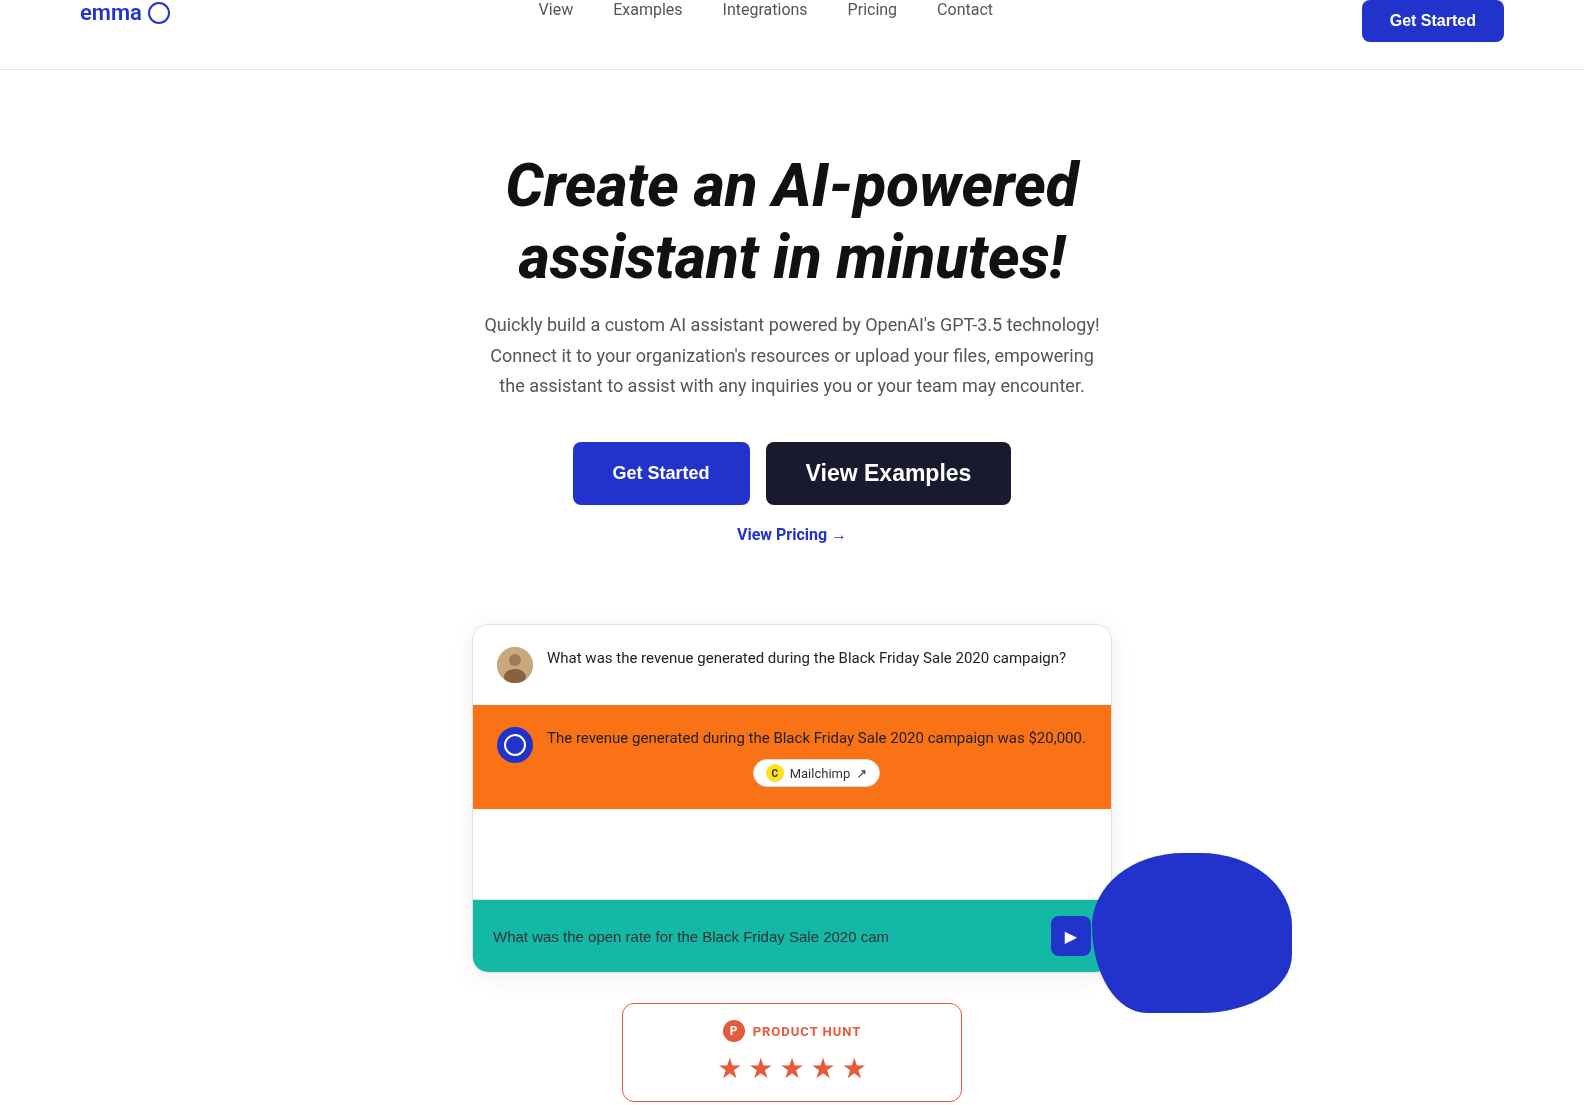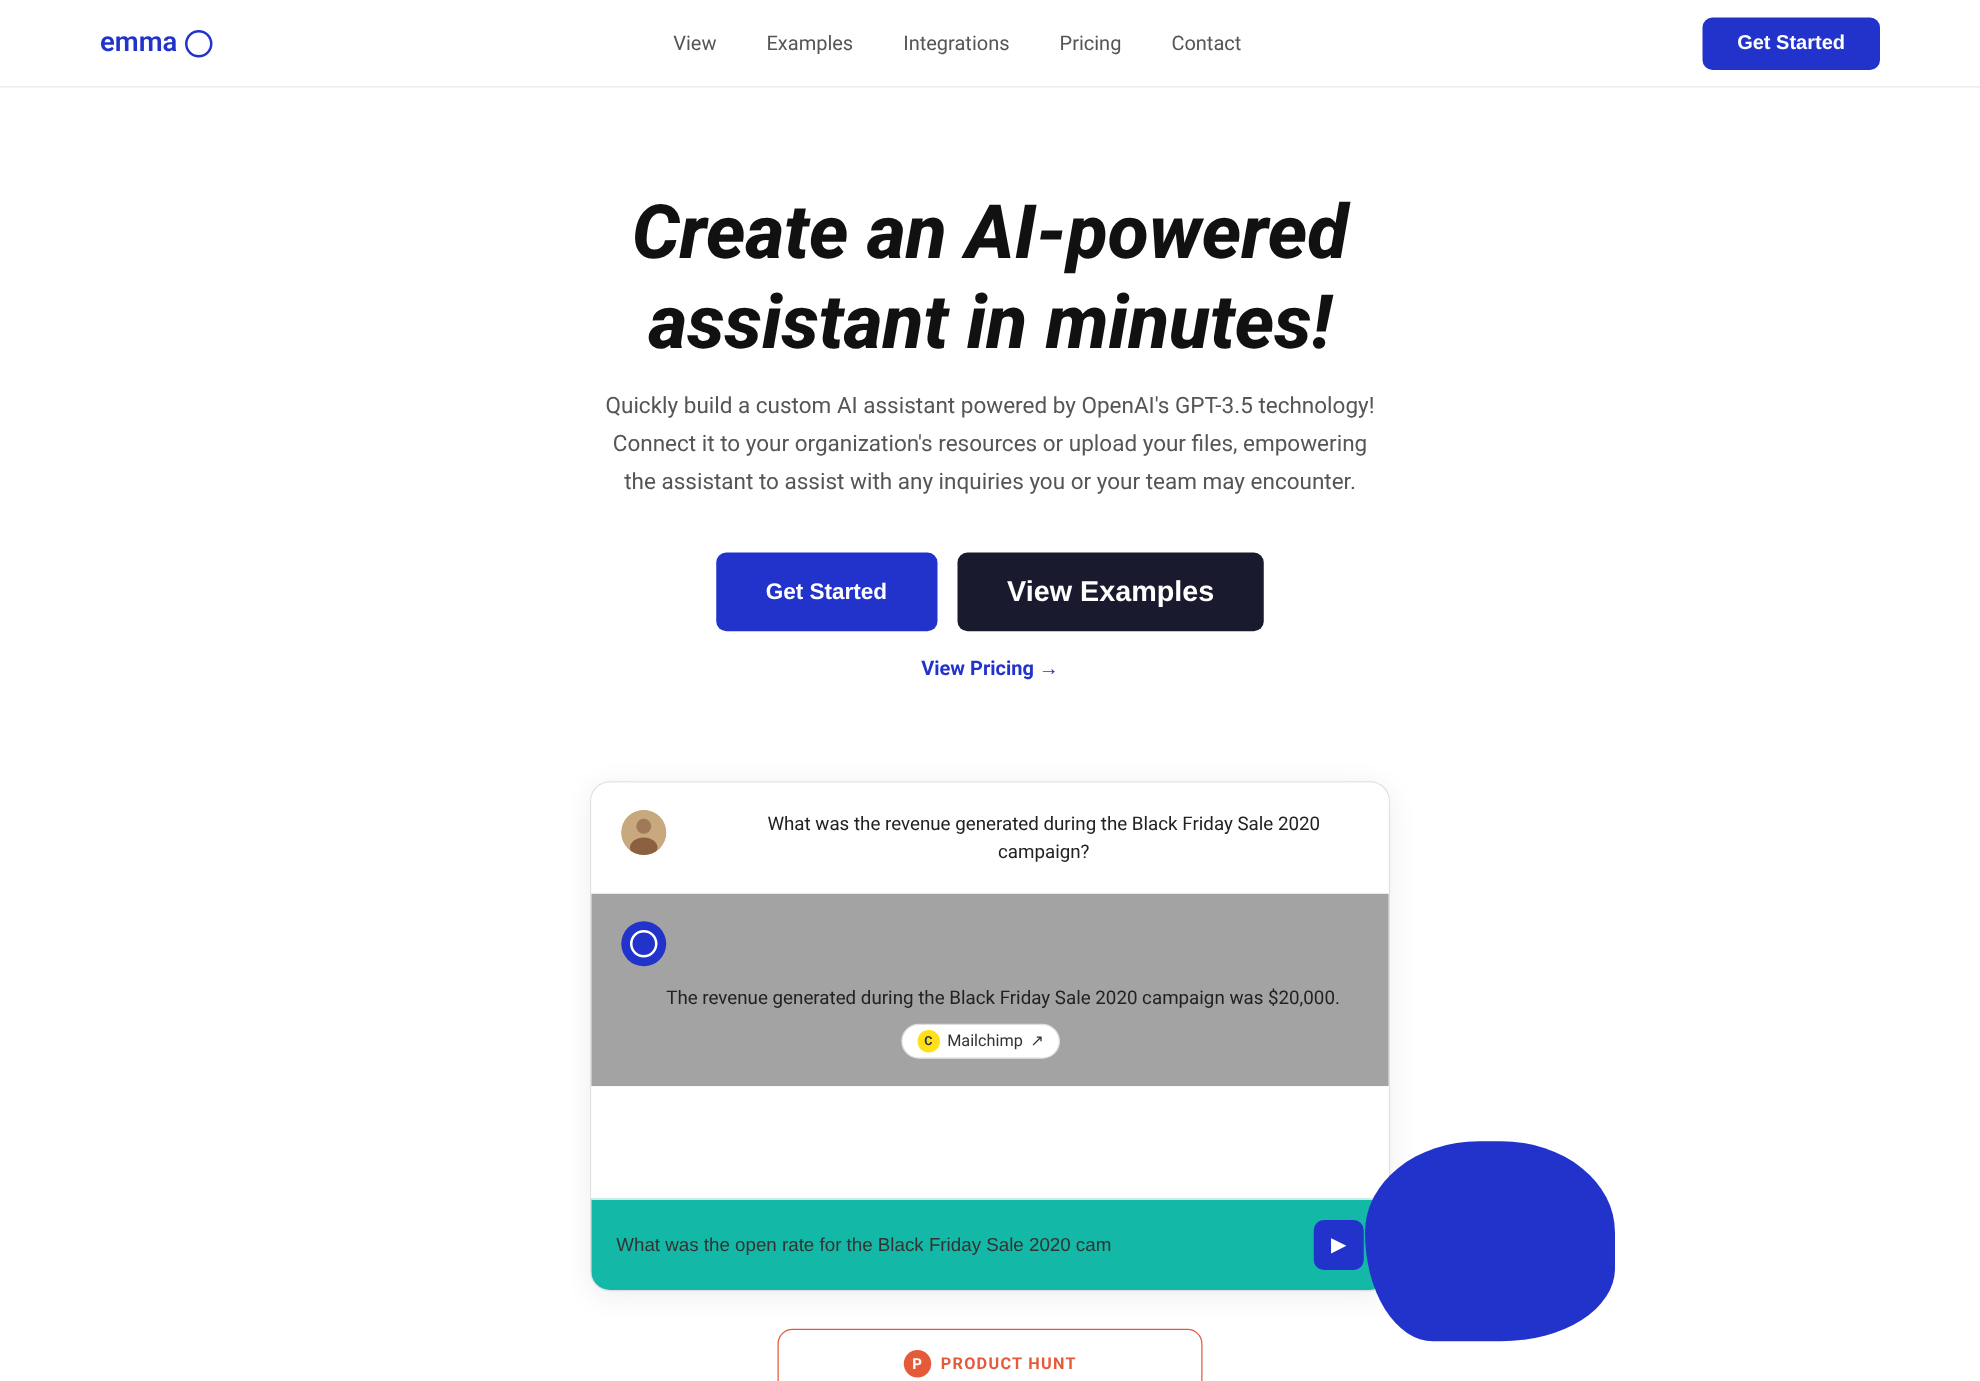--- a/index.html
+++ b/index.html
@@ -13,21 +13,21 @@
       background: #ffffff;
       color: #1a1a2e;
       width: 1584px;
       min-height: 1105px;
       overflow-x: hidden;
     }
 
     
     .navbar {
       display: flex;
-      align-items: center;
+      align-items: flex-start;
       justify-content: space-between;
       padding: 0 80px;
       height: 70px;
       border-bottom: 1px solid #e8e8e8;
       background: #fff;
     }
 
     .logo {
       display: flex;
       align-items: center;
@@ -153,22 +153,21 @@
       align-items: flex-start;
       gap: 14px;
       padding: 22px 24px;
     }
 
     .chat-message.user {
       background: #fff;
     }
 
     .chat-message.assistant {
-      background: #a3a3a3;
-      flex-direction: column;
+      background: #f97316;
     }
 
     .avatar {
       width: 36px;
       height: 36px;
       border-radius: 50%;
       flex-shrink: 0;
       overflow: hidden;
     }
 
@@ -196,21 +195,20 @@
       width: 22px;
       height: 22px;
       border: 2.5px solid #fff;
       border-radius: 50%;
     }
 
     .chat-text {
       font-size: 15px;
       color: #222;
       line-height: 1.5;
-      margin-left: 36px;
     }
 
     .chat-source {
       display: inline-flex;
       align-items: center;
       gap: 6px;
       margin-top: 10px;
       background: #fff;
       border: 1px solid #ddd;
       border-radius: 20px;

